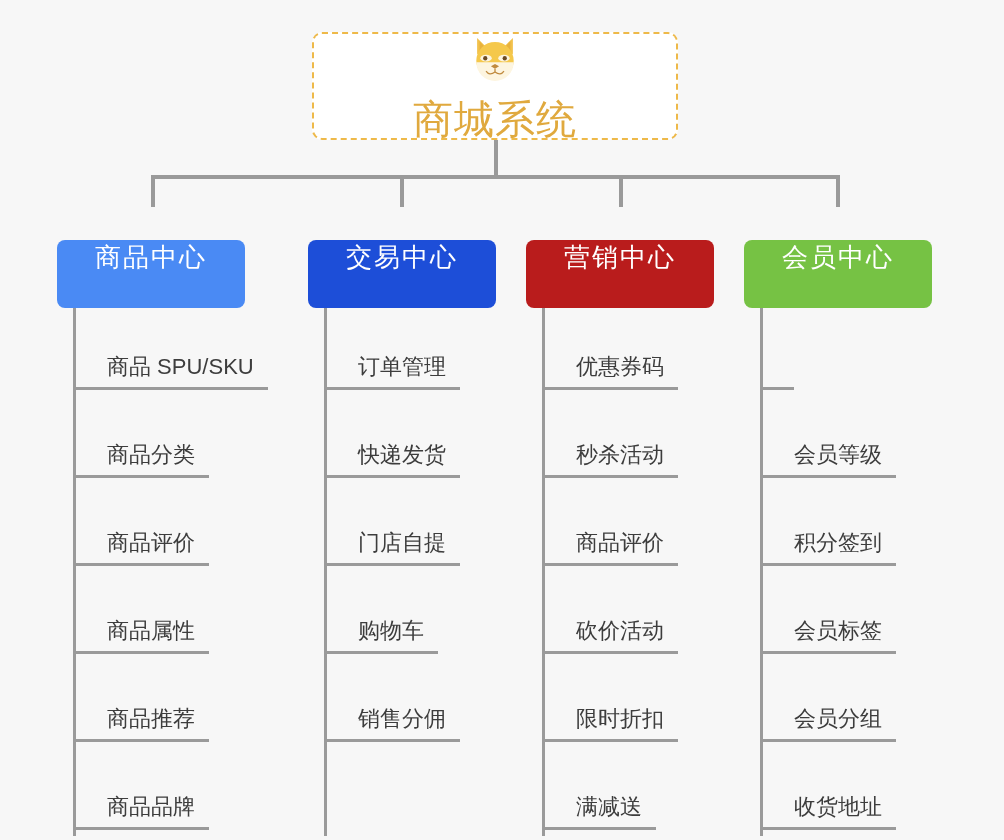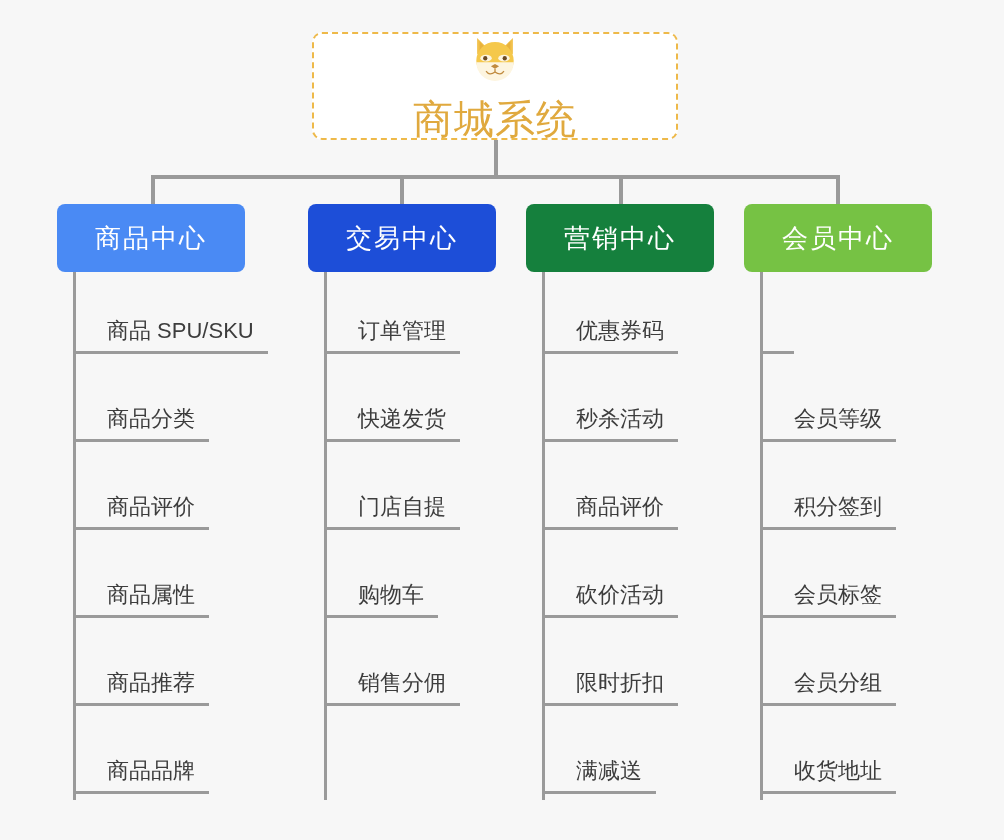--- a/index.html
+++ b/index.html
@@ -63,26 +63,27 @@
   
   .column {
     position: absolute;
     top: 204px;
   }
   .cat-box {
     position: relative;
     height: 68px;
     border-radius: 8px;
     display: flex;
-    align-items: center;
+    align-items: flex-start;
     justify-content: center;
     color: #ffffff;
     font-size: 26px;
     letter-spacing: 2px;
     white-space: nowrap;
+    margin-top: 36px;
   }
 
   .leaf-list {
     position: relative;
     margin-top: 0;
   }
   
   .trunk {
     position: absolute;
     left: 0;
@@ -207,21 +208,21 @@
         <span class="leaf-label">购物车</span>
       </div>
       <div class="leaf">
         <div class="leaf-underline-ext"></div>
         <span class="leaf-label">销售分佣</span>
       </div>
     </div>
   </div>
 
   <div class="column" style="left:526px; width:240px;">
-    <div class="cat-box" style="width:188px; background:#15803d;">
+    <div class="cat-box" style="width:188px; background:#b91c1c;">
       <span>营销中心</span>
     </div>
     <div class="leaf-list" style="margin-left:16px;">
       <div class="trunk" style="height:528px;"></div>
       <div class="leaf">
         <div class="leaf-underline-ext"></div>
         <span class="leaf-label">优惠券码</span>
       </div>
       <div class="leaf">
         <div class="leaf-underline-ext"></div>

